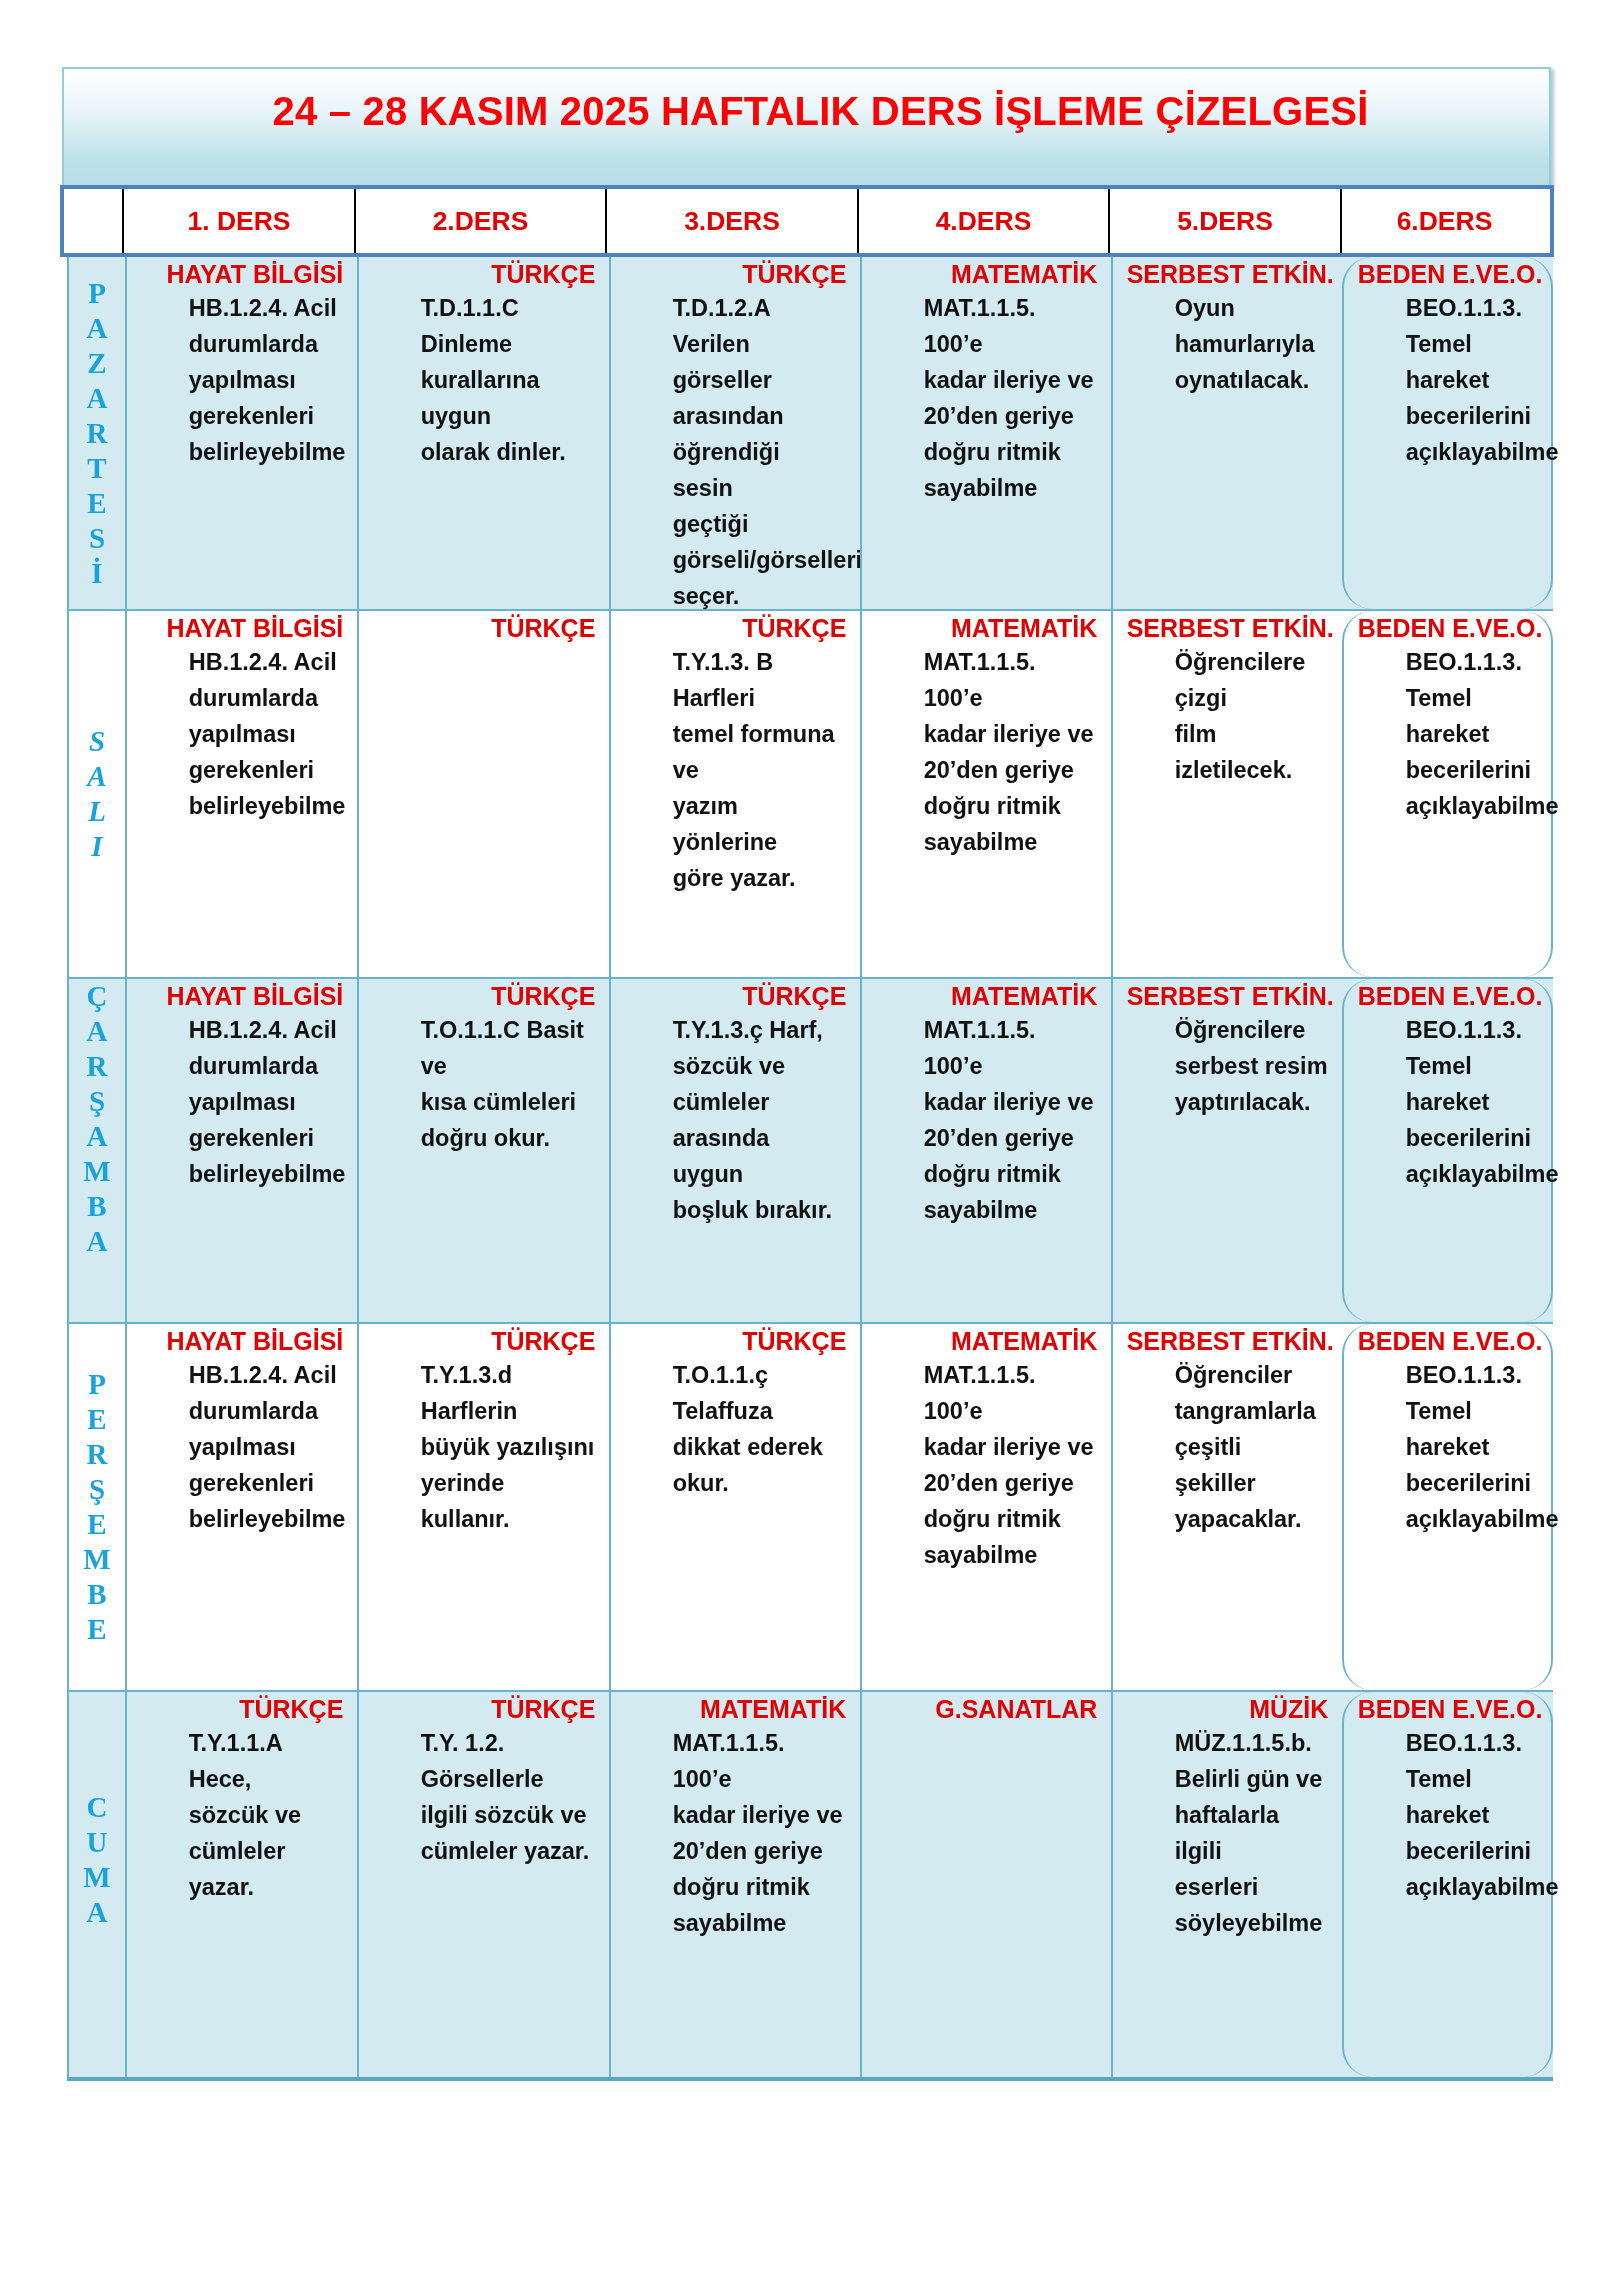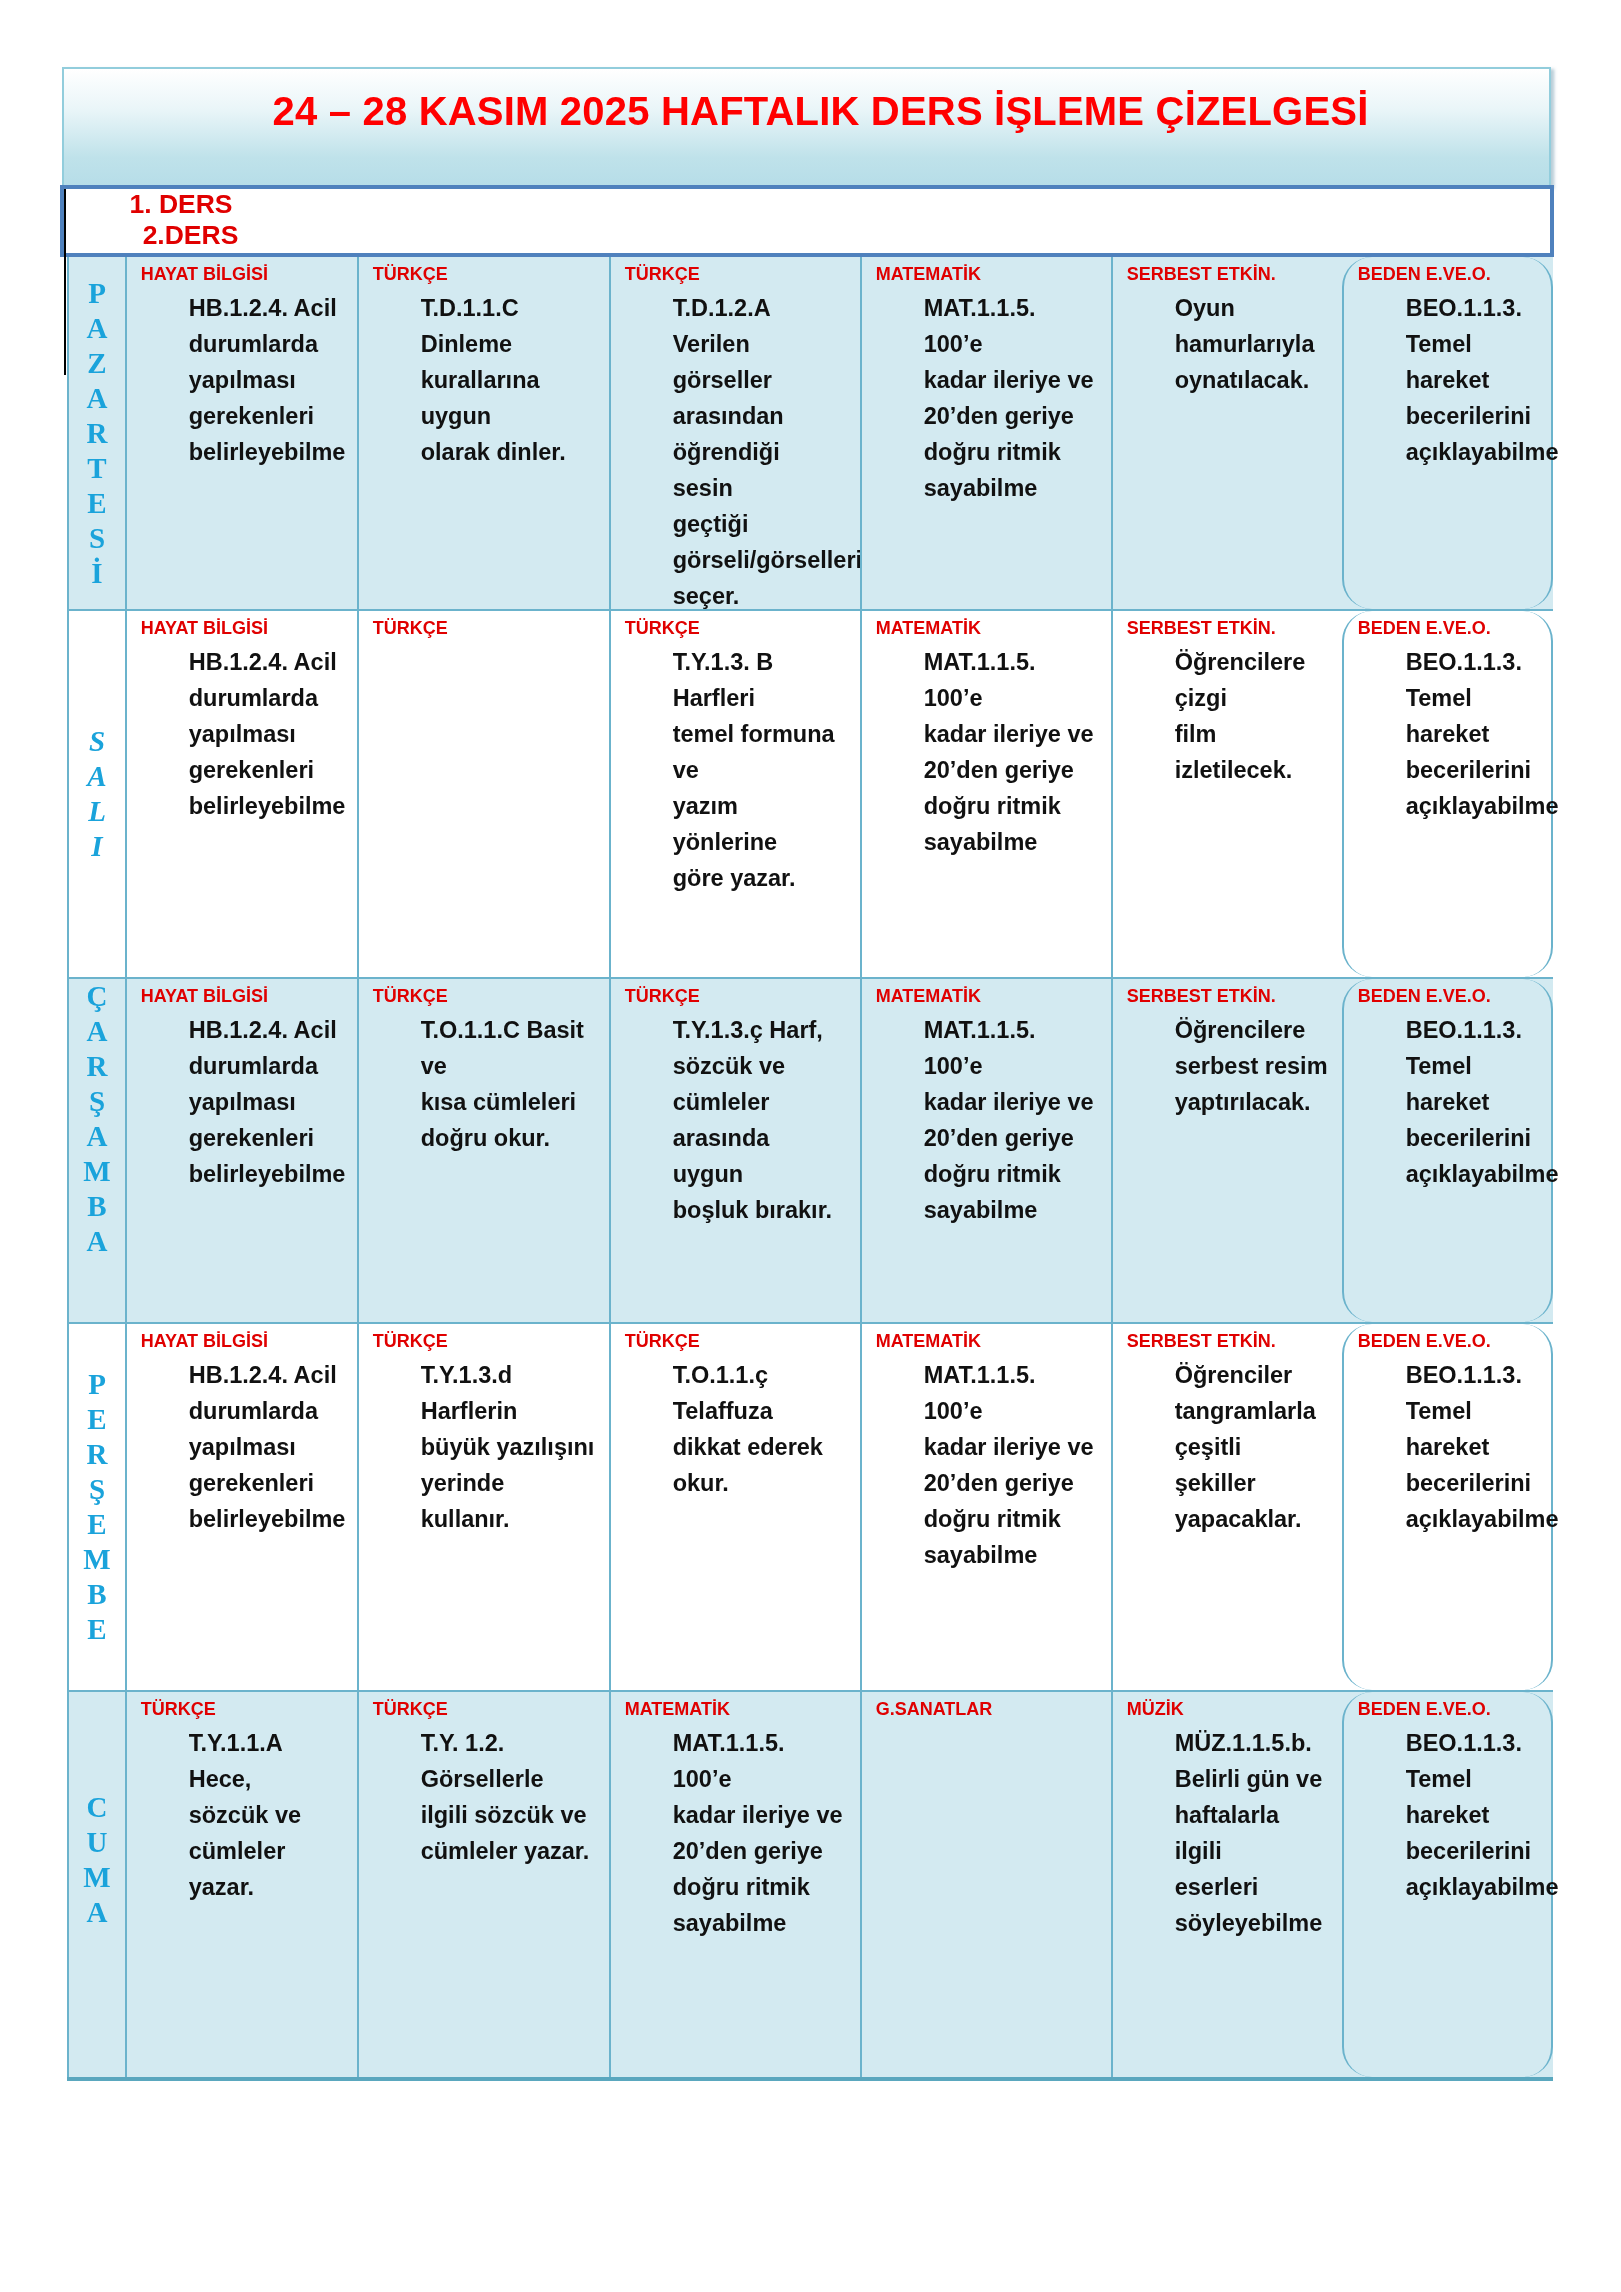--- a/index.html
+++ b/index.html
@@ -15,21 +15,20 @@
     .title-text {
       position: absolute; left: 0; right: 0; top: 19.6px; text-align: center;
       color: #ff0000; font-weight: bold; font-size: 40px; letter-spacing: 0.2px;
       font-family: "Liberation Sans", sans-serif;
       padding-left: 28px;
     }
     .header-row {
       position: absolute; left: 60px; top: 185px; width: 1494px; height: 72px;
       box-sizing: border-box; border: 4.9px solid #4F81BD; background: #ffffff;
       display: flex;
-      flex-direction: column;
     }
     .hcell {
       box-sizing: border-box; height: 100%; display: flex; align-items: center; justify-content: center;
       color: #e00000; font-weight: bold; font-size: 26.5px; border-left: 2px solid #000;
     }
     .hcell.first { border-left: none; }
     .table-body {
       position: absolute; left: 67px; top: 257px; width: 1486px;
       box-sizing: border-box;
     }
@@ -43,21 +42,21 @@
     }
     .cell:last-child { border-right: 2.9px solid #6bb3cc; border-radius: 30px; }
     .day-cell {
       box-sizing: border-box; border-left: 2.9px solid #6bb3cc;
       display: flex; flex-direction: column; align-items: center; justify-content: center;
       color: #1aa3db; font-family: "Liberation Serif", "DejaVu Serif", serif; font-weight: bold;
       font-size: 29px; line-height: 35px;
     }
     .day-cell.italic { font-style: italic; }
     .subject {
-      color: #e00000; text-align: left; font-size: 18px; line-height: 27.4px; margin-bottom: 2px;
+      color: #e00000; text-align: right; font-size: 25px; line-height: 27.4px; margin-bottom: 2px;
       white-space: nowrap;
     }
     .objective { white-space: pre-line; margin-left: 48px; }
     .w-day { width: 58px; }
     .w-1 { width: 232px; }
     .w-2 { width: 252px; }
     .w-3 { width: 251px; }
     .w-4 { width: 251px; }
     .w-5 { width: 231px; }
     .w-6 { width: 211px; }

